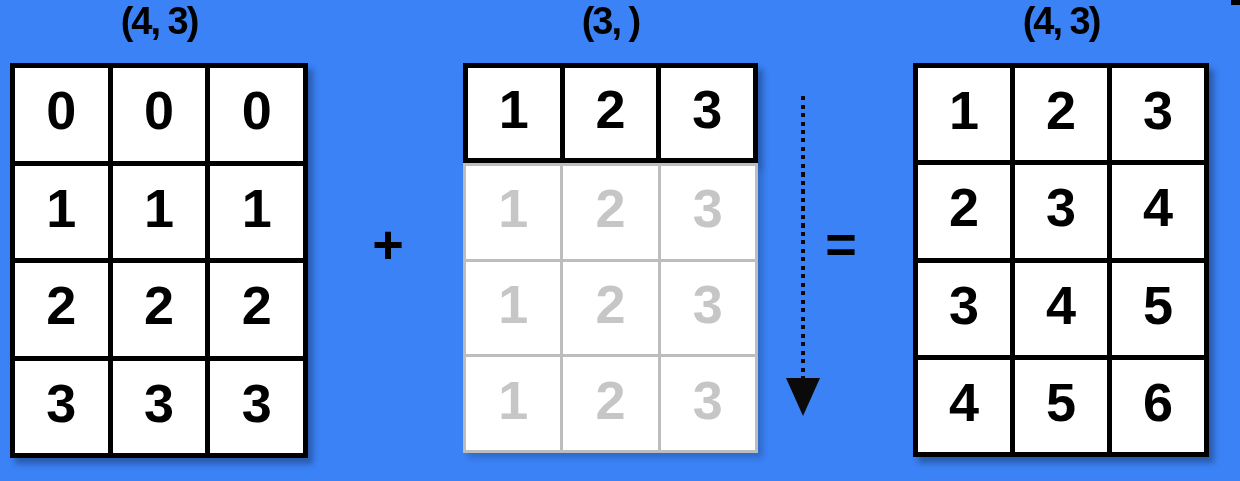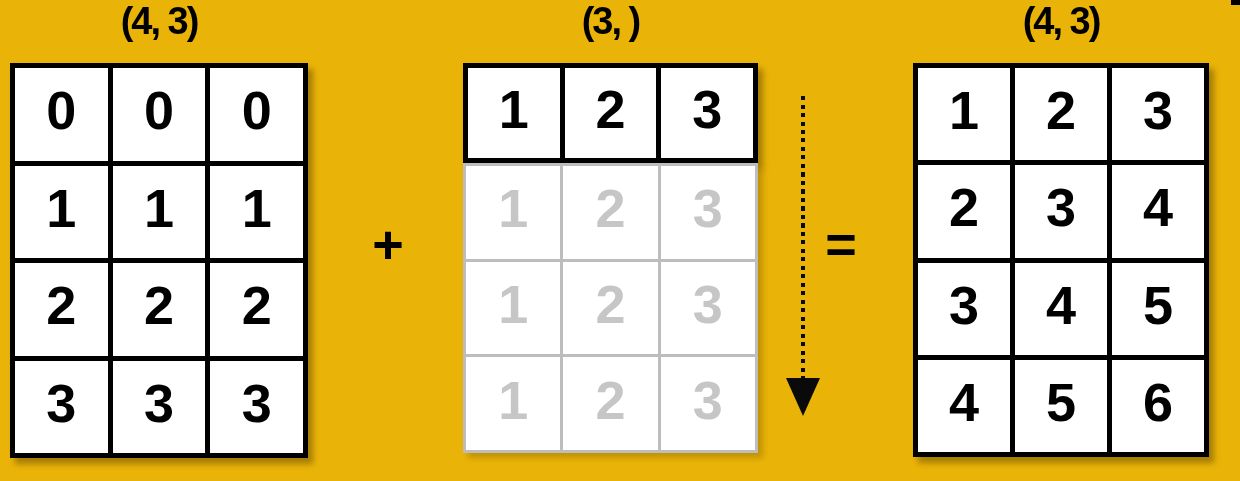--- a/index.html
+++ b/index.html
@@ -1,20 +1,20 @@
 <!DOCTYPE html>
 <html><head>
 <meta charset="utf-8">
 <style>
   html, body { margin: 0; padding: 0; background: #ffffff; }
   .canvas {
     position: relative;
     width: 1240px;
     height: 481px;
-    background: #eab308;
+    background: #3b82f6;
     font-family: "Liberation Sans", "DejaVu Sans", sans-serif;
     overflow: hidden;
   }
 
   
   .shape-label {
     position: absolute;
     top: 0;
     text-align: center;
     font-size: 38px;

